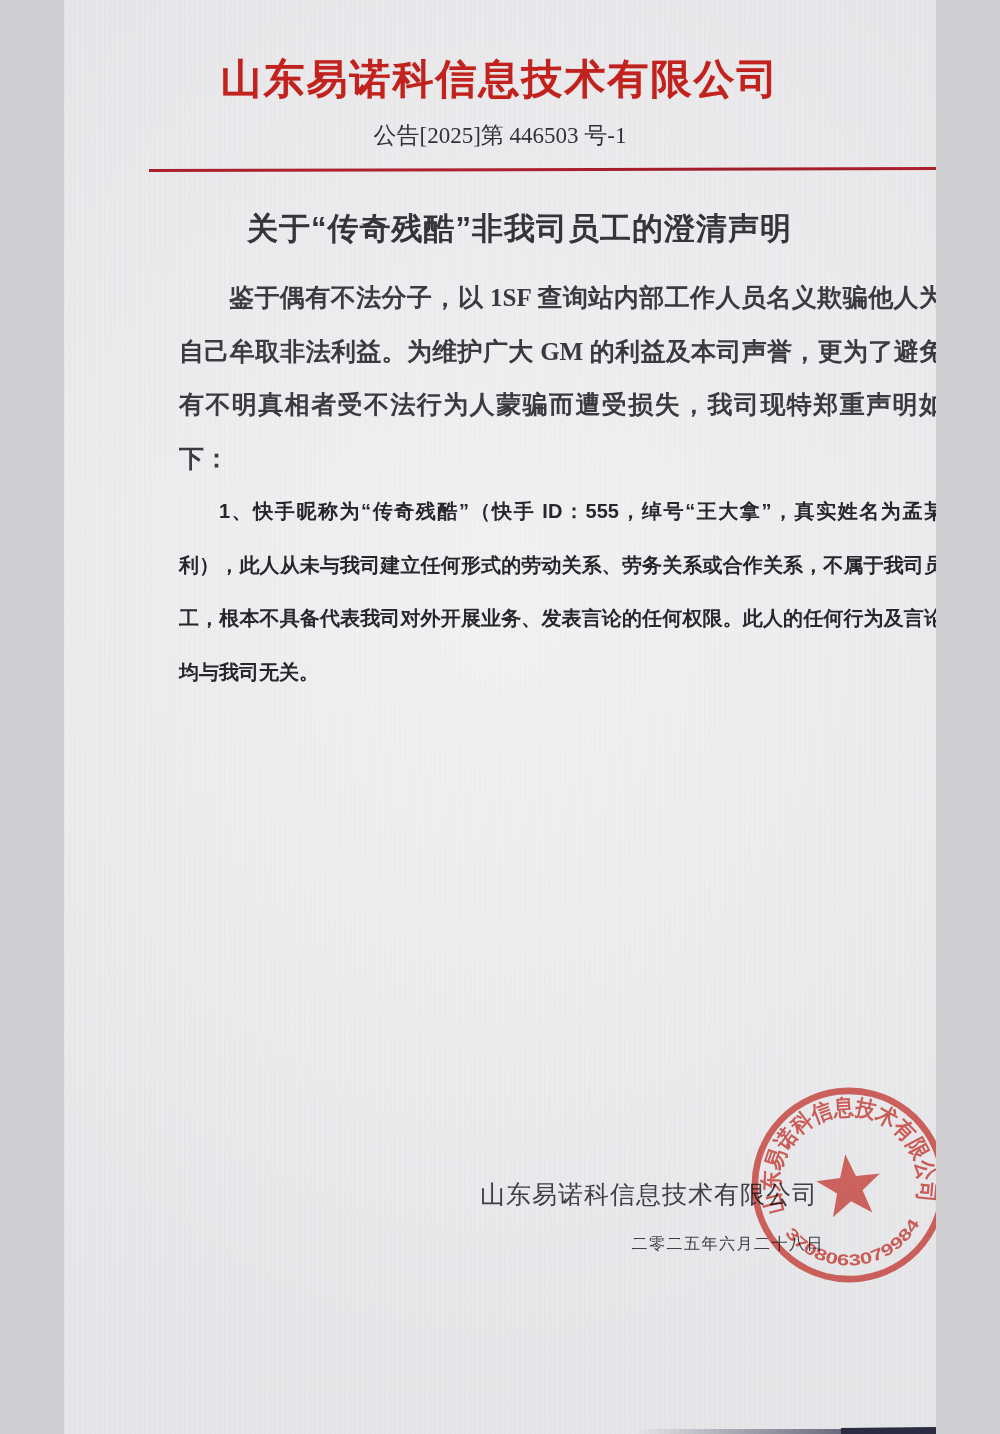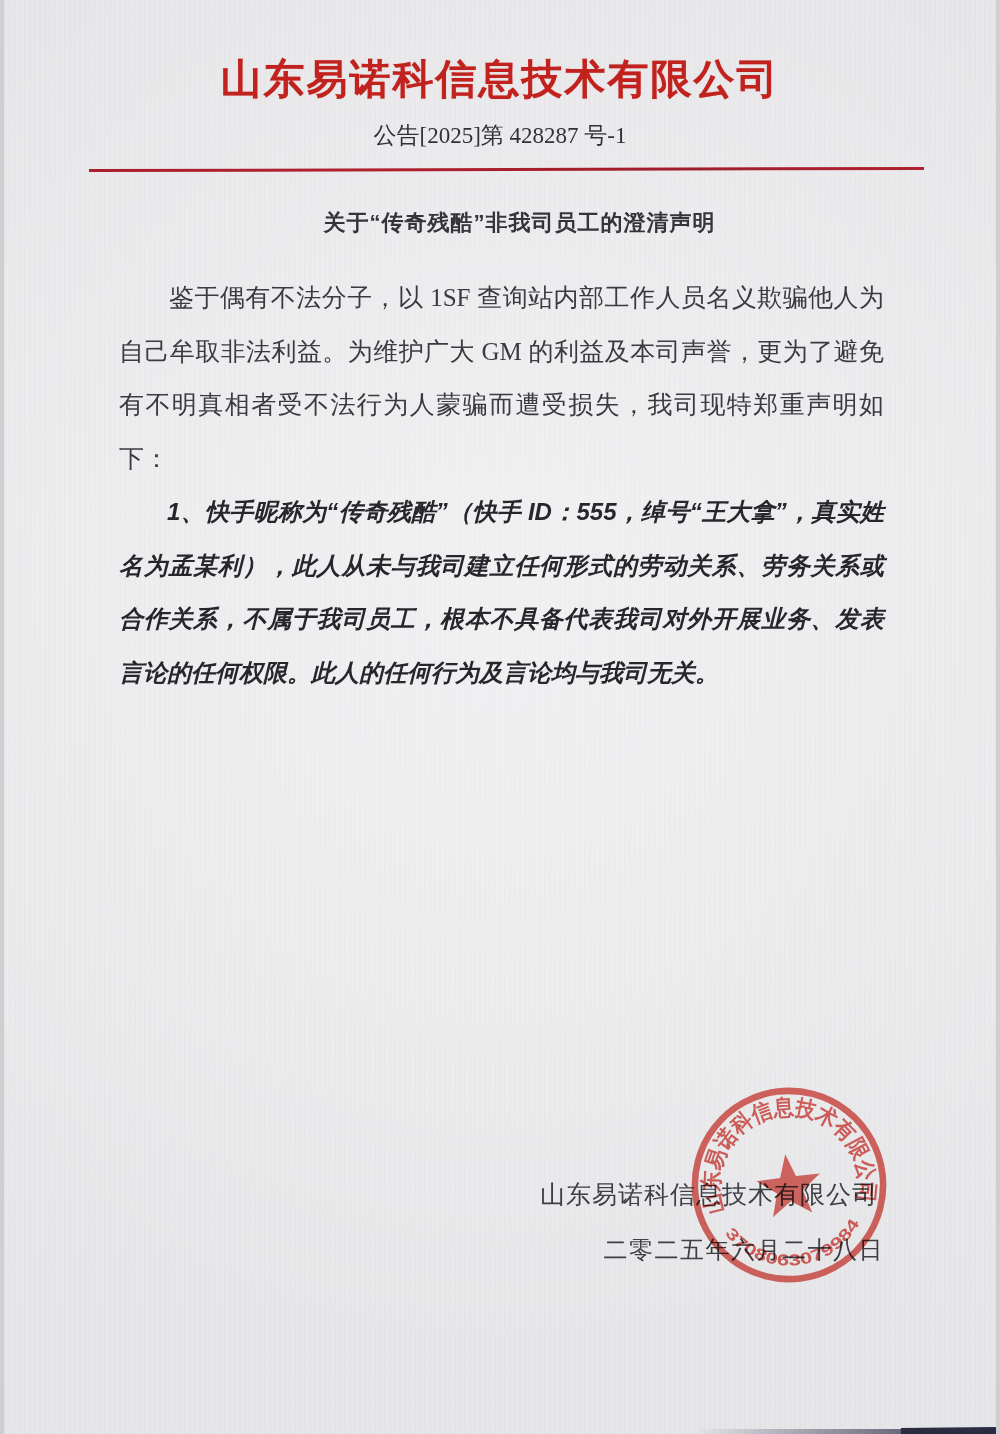--- a/index.html
+++ b/index.html
@@ -1,19 +1,19 @@
 <!DOCTYPE html>
 <html><head>
 <meta charset="utf-8">
 <style>
   * { margin: 0; padding: 0; box-sizing: border-box; }
   html, body { background: #cfcfd2; }
   .page {
     position: relative;
-    width: 992px;
+    width: 872px;
     height: 1434px;
     margin: 0 auto;
     overflow: hidden;
     background:
       radial-gradient(ellipse 120% 90% at 50% 42%, rgba(255,255,255,0.35), rgba(0,0,0,0) 60%),
       repeating-linear-gradient(90deg, rgba(0,0,0,0.012) 0 2px, rgba(255,255,255,0.012) 2px 5px),
       linear-gradient(180deg, #e7e7ea 0%, #eaeaec 35%, #e9e9eb 70%, #e6e6e9 100%);
     font-family: "Liberation Serif", "DejaVu Serif", serif;
     color: #3a3b41;
   }
@@ -38,54 +38,53 @@
     position: absolute;
     top: 168px; left: 85px;
     width: 835px; height: 3px;
     background: linear-gradient(90deg, #a81f2c, #b0212d 30%, #9e1e2a 70%, #b0212d);
     transform: rotate(-0.15deg);
   }
   .doc-title {
     position: absolute;
     top: 208px; left: 0; right: 0;
     text-align: center;
-    font-size: 22px;
+    font-size: 31px;
     font-weight: bold;
     letter-spacing: 1px;
     color: #33353b;
     font-family: "Liberation Sans", "DejaVu Sans", sans-serif;
     margin-left: 39px;
   }
   .body-text {
     position: absolute;
     top: 271px; left: 115px;
     width: 765px;
     font-size: 25px;
     line-height: 53.5px;
     text-align: justify;
   }
-  .body-text p { text-indent: 2em; margin: 0; }
+  .body-text p { text-indent: 2em; margin: 0; font-weight: bold; }
   .body-text p.strong {
     font-weight: bold;
     color: #26272c;
     font-family: "Liberation Sans", "DejaVu Sans", sans-serif;
-    font-size: 24px;
-    font-style: italic;
+    font-size: 20px;
   }
   .signature-company {
     position: absolute;
     top: 1178px; right: 118px;
     font-size: 25px;
     letter-spacing: 1px;
     color: #3f4046;
   }
   .signature-date {
     position: absolute;
     top: 1234px; right: 112px;
-    font-size: 24px;
+    font-size: 16px;
     letter-spacing: 1.5px;
     color: #3f4046;
   }
   .seal {
     position: absolute;
     left: 682px; top: 1082px;
     width: 206px; height: 206px;
     mix-blend-mode: multiply;
     opacity: 0.88;
     transform: rotate(-7deg);
@@ -111,21 +110,21 @@
     transform-origin: right bottom;
   }
 </style>
 </head>
 <body>
 
 <div class="page">
 
   <div class="company-name">山东易诺科信息技术有限公司</div>
 
-  <div class="doc-number">公告[2025]第 428287 号-1</div>
+  <div class="doc-number">公告[2025]第 446503 号-1</div>
 
   <div class="red-rule"></div>
 
   <div class="doc-title">关于“传奇残酷”非我司员工的澄清声明</div>
 
   <div class="body-text">
     <p>鉴于偶有不法分子，以 1SF 查询站内部工作人员名义欺骗他人为自己牟取非法利益。为维护广大 GM 的利益及本司声誉，更为了避免有不明真相者受不法行为人蒙骗而遭受损失，我司现特郑重声明如下：</p>
     <p class="strong">1、快手昵称为“传奇残酷”（快手 ID：555，绰号“王大拿”，真实姓名为孟某利），此人从未与我司建立任何形式的劳动关系、劳务关系或合作关系，不属于我司员工，根本不具备代表我司对外开展业务、发表言论的任何权限。此人的任何行为及言论均与我司无关。</p>
   </div>
 

